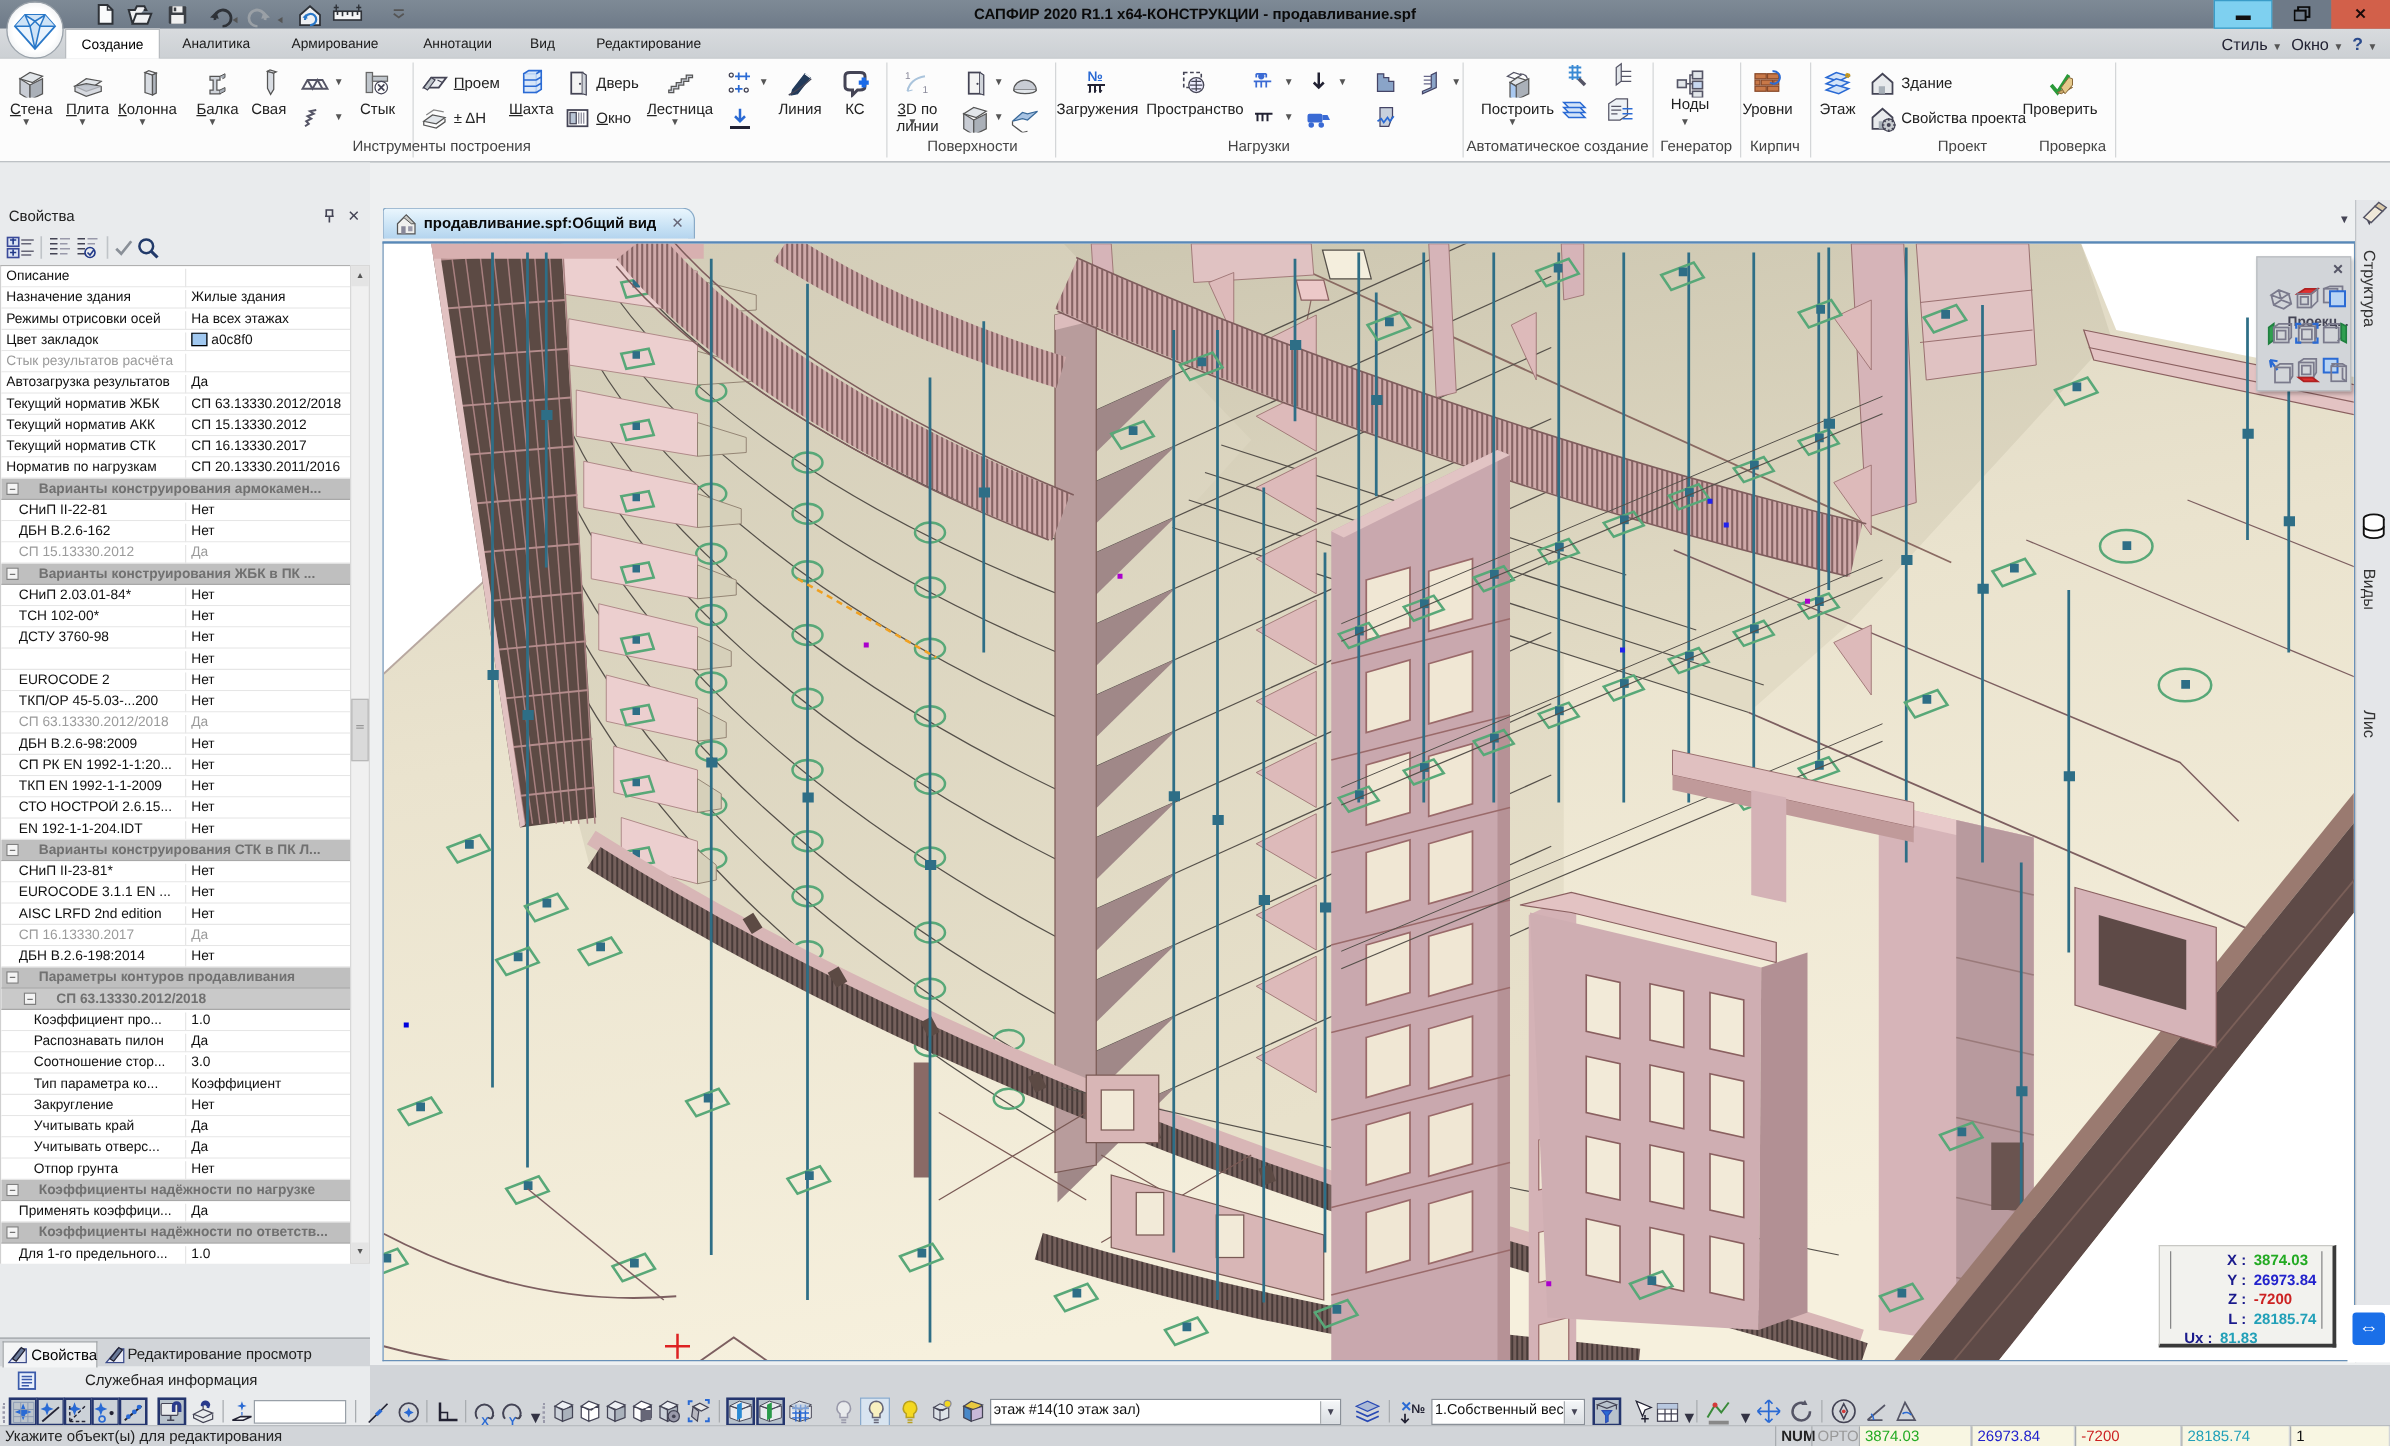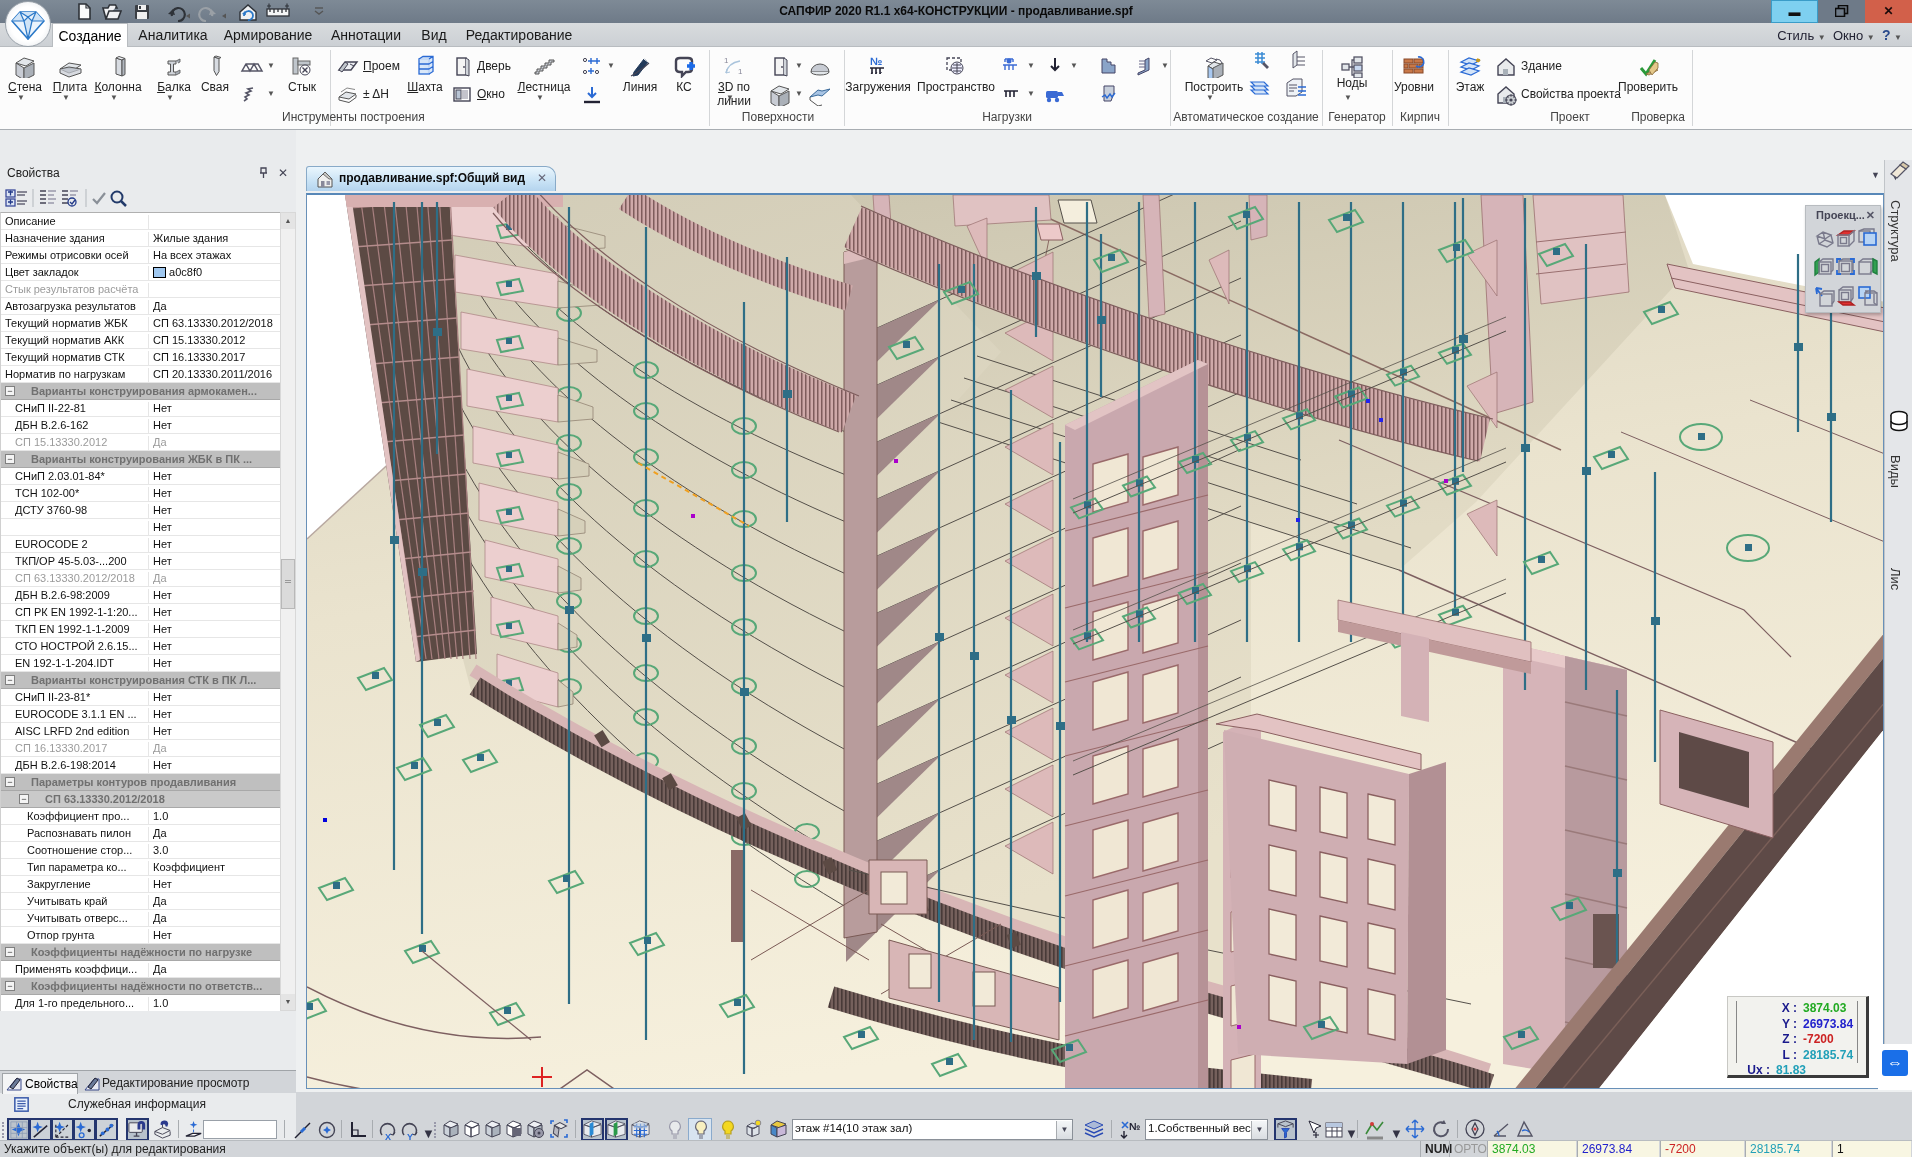--- a/index.html
+++ b/index.html
@@ -3,21 +3,21 @@
 <style>
 *{margin:0;padding:0;box-sizing:border-box;}
 html,body{width:1912px;height:1157px;overflow:hidden;font-family:"Liberation Sans",sans-serif;background:#eef0f1;}
 .abs{position:absolute;}
 #titlebar{position:absolute;left:0;top:0;width:1912px;height:23px;background:linear-gradient(#7e8a96,#6e7a88);}
 #title{position:absolute;left:0;top:4px;width:1912px;text-align:center;font-size:12px;font-weight:bold;color:#0a0a0a;}
 #appbtn{position:absolute;left:5px;top:1px;width:46px;height:46px;border-radius:50%;background:radial-gradient(#ffffff 55%,#dfe3e7);border:1px solid #9aa2aa;z-index:30;}
 #wbtns{position:absolute;right:0;top:0;height:23px;z-index:5;}
 .wbtn{display:inline-block;width:47px;height:23px;text-align:center;font-size:12px;font-weight:bold;line-height:22px;vertical-align:top;color:#111;}
 #tabrow{position:absolute;left:0;top:23px;width:1912px;height:24px;background:linear-gradient(#d8dbde,#ccd0d4);border-bottom:1px solid #b8bcc0;}
-.rtab{position:absolute;top:0;height:24px;line-height:24px;font-size:14px;color:#1a1a1a;text-align:center;}
+.rtab{position:absolute;top:0;height:24px;line-height:24px;font-size:11px;color:#1a1a1a;text-align:center;}
 #ribbon{position:absolute;left:0;top:47px;width:1912px;height:83px;background:#fcfcfc;border-bottom:1px solid #a8adb2;}
 .rsep{position:absolute;top:3px;height:76px;width:1px;background:#d4d6d8;}
 .rlbl{position:absolute;top:63px;font-size:12px;color:#444;text-align:center;white-space:nowrap;}
 .rbtn{position:absolute;font-size:12px;color:#222;text-align:center;}
 .rbtn u{text-decoration:underline;}
 .dda{color:#555;font-size:8px;}
 #leftpanel{position:absolute;left:0;top:130px;width:296px;height:1027px;background:#e9ebed;}
 #lp-head{position:absolute;left:0;top:30px;width:296px;height:26px;font-size:12px;color:#222;padding-left:7px;line-height:26px;}
 #lp-tools{position:absolute;left:0;top:56px;width:296px;height:24px;}
 #grid{position:absolute;left:0;top:82px;width:280px;height:799px;background:#fff;font-size:11px;border-top:1px solid #b0b0b0;overflow:hidden;border-left:1px solid #d0d0d0;}
@@ -33,21 +33,21 @@
 #lp-tabs{position:absolute;left:0;top:940px;width:296px;height:23px;background:#d2d5d9;border-top:1px solid #a0a4a8;}
 #svcinfo{position:absolute;left:0;top:964px;width:296px;height:22px;font-size:12px;color:#222;}
 #viewtabbar{position:absolute;left:306px;top:160px;width:1578px;height:33px;}
 #doctab{position:absolute;left:0px;top:6px;width:250px;height:25px;background:linear-gradient(#eaf6fd,#c8e2f5 60%,#b4d4ee);border:1px solid #88aac8;border-bottom:none;border-radius:3px 10px 0 0;transform:skewX(0deg);}
 #doctab .txt{position:absolute;left:32px;top:4px;font-size:12px;font-weight:bold;color:#0a0a0a;white-space:nowrap;}
 #doctab .x{position:absolute;right:8px;top:4px;font-size:12px;color:#667;}
 #viewport{position:absolute;left:306px;top:193px;width:1578px;height:896px;border:1px solid #6890b8;border-top:2px solid #5888b8;}
 #rightbar{position:absolute;left:1884px;top:160px;width:28px;height:930px;background:#e4e6e9;border-left:1px solid #c0c4c8;}
 .vtab{position:absolute;left:3px;writing-mode:vertical-rl;font-size:13px;color:#333;}
 #projpal{position:absolute;left:1805px;top:205px;width:76px;height:108px;background:#d2d5d9;border:1px solid #b8bcc0;box-shadow:1px 2px 3px rgba(0,0,0,0.25);z-index:10;}
-#projpal .hd{font-size:11px;font-weight:bold;color:#445;padding:3px 0 0 10px;}
+#projpal .hd{font-size:11px;font-weight:bold;color:#445;padding:3px 0 0 24px;margin-top:43px;}
 #projpal .hx{position:absolute;right:5px;top:3px;color:#556;font-size:11px;font-weight:bold;}
 #coordbox{position:absolute;left:1727px;top:996px;width:142px;height:82px;background:#f2f2ee;border:1px solid #c8c8c4;border-right:3px solid #3a3a3a;border-bottom:3px solid #3a3a3a;font-size:12px;font-weight:bold;z-index:9;}
 #coordbox div{height:15.6px;line-height:15.6px;}
 #coordbox .l{display:inline-block;width:42px;text-align:right;color:#1a1a8c;}
 #coordbox .v{padding-left:6px;}
 #tvicon{position:absolute;left:1878px;top:1044px;width:34px;height:46px;background:#fff;z-index:11;border-radius:4px 0 0 0;}
 #tvicon .b{position:absolute;left:4px;top:6px;width:26px;height:26px;background:#1a6fe8;border-radius:3px;color:#fff;font-weight:bold;font-size:16px;text-align:center;line-height:25px;}
 #bottombar{position:absolute;left:0;top:1092px;width:1912px;height:48px;background:#d2d5d9;}
 #statusbar{position:absolute;left:0;top:1140px;width:1912px;height:17px;background:#d2d5d9;border-top:1px solid #b8bcc0;font-size:12px;color:#222;}
 .sbox{position:absolute;top:0px;height:16px;border-left:1px solid #a8acb0;font-size:12px;line-height:16px;padding-left:4px;}

